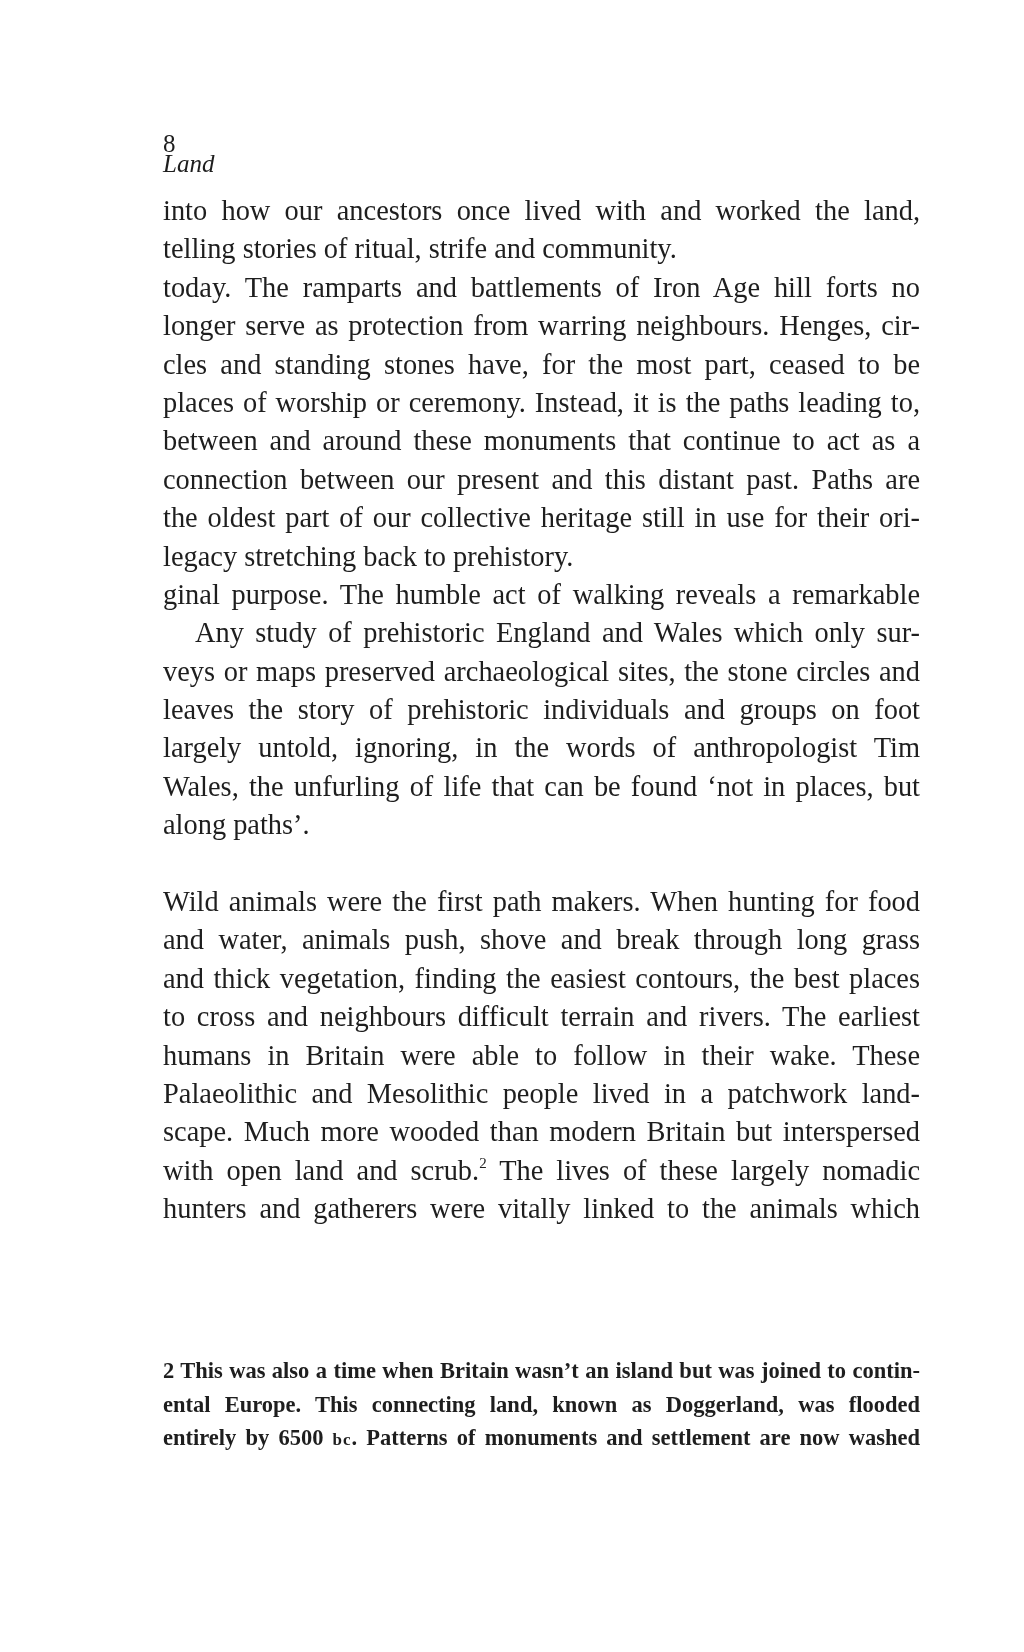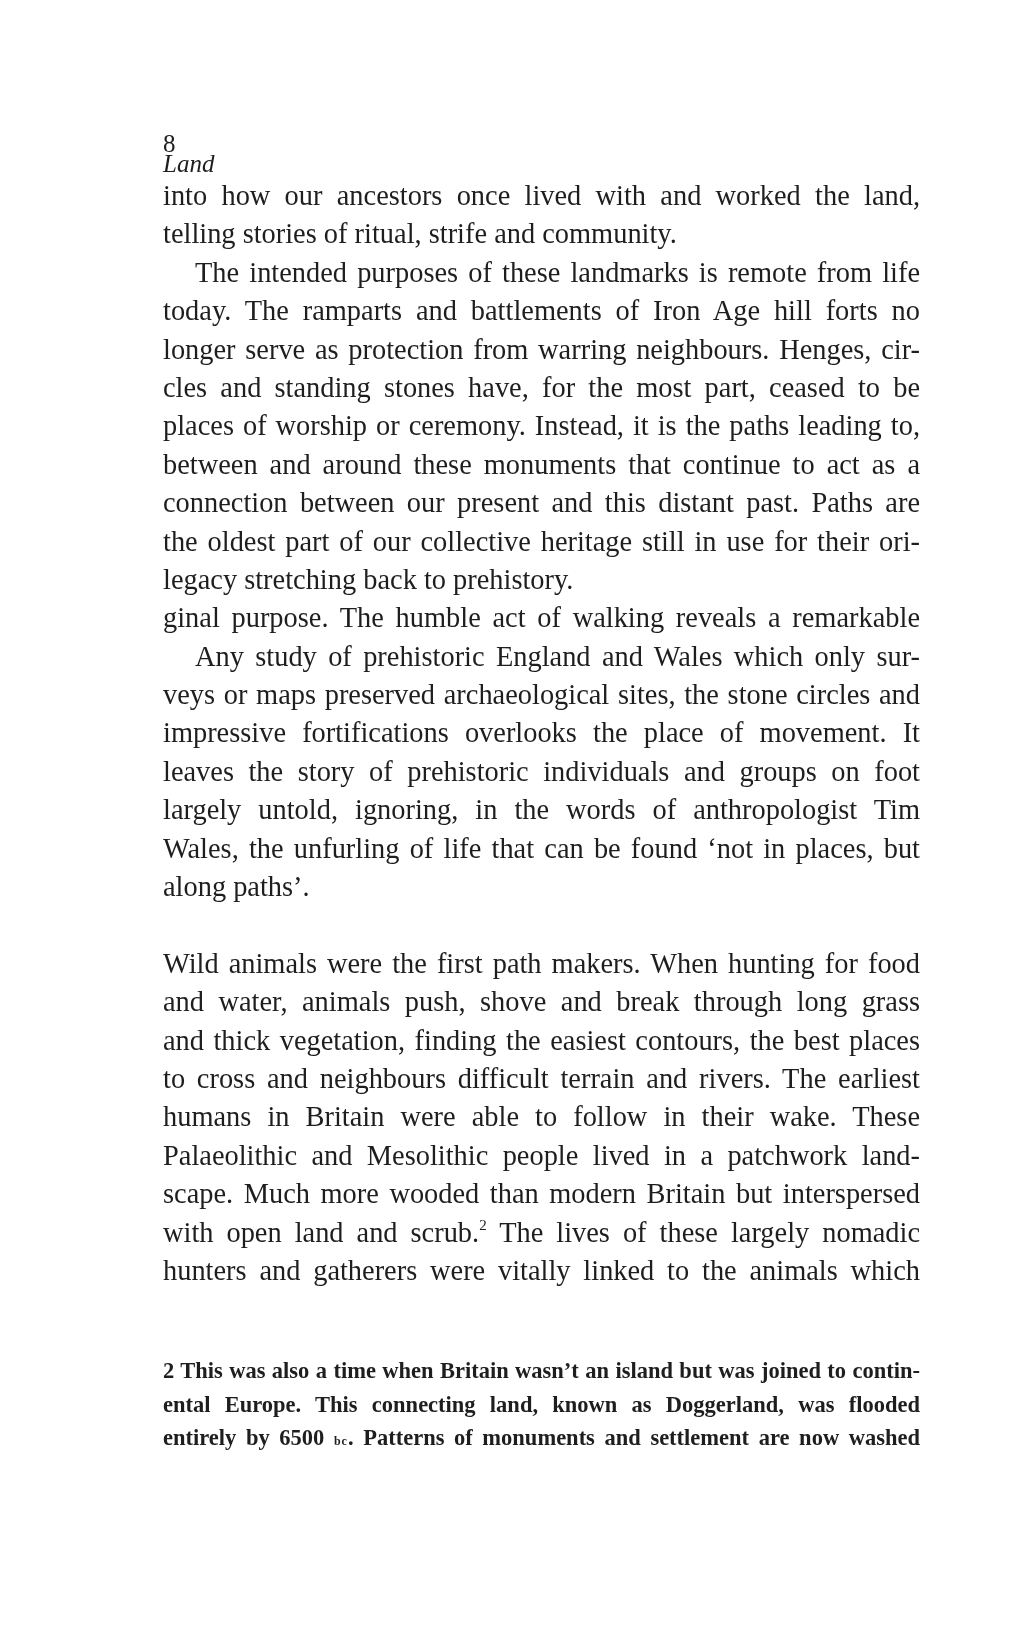--- a/index.html
+++ b/index.html
@@ -35,21 +35,21 @@
     }
     .running-title {
       position: absolute;
       left: 0; right: 0; top: 0;
       font-style: italic;
       margin-top: 20px;
     }
     .body-text {
       position: absolute;
       left: 163px;
-      top: 177px;
+      top: 192px;
       width: 757px;
       font-size: 28.4px;
       line-height: 38.4px;
     }
     .line {
       display: block;
       height: 38.4px;
       white-space: nowrap;
       text-align: justify;
       text-align-last: justify;
@@ -76,50 +76,48 @@
       top: 1354px;
       width: 757px;
       font-size: 22.5px;
       line-height: 33.5px;
       font-weight: bold;
     }
     .footnotes .line {
       height: 33.5px;
     }
     .sc {
-      font-size: 12px;
+      font-size: 17px;
       letter-spacing: 1px;
     }
   </style>
 </head>
 <body>
 
 <div class="page">
 
   <div class="running-head">
     <span class="folio">8</span>
     <span class="running-title">Land</span>
   </div>
 
   <div class="body-text">
     <span class="line">into how our ancestors once lived with and worked the land,</span>
     <span class="line last">telling stories of ritual, strife and community.</span>
-    <span class="line indent">The intended purposes of these landmarks is remote from life</span>
     <span class="line">today. The ramparts and battlements of Iron Age hill forts no</span>
     <span class="line">longer serve as protection from warring neighbours. Henges, cir-</span>
     <span class="line">cles and standing stones have, for the most part, ceased to be</span>
     <span class="line">places of worship or ceremony. Instead, it is the paths leading to,</span>
     <span class="line">between and around these monuments that continue to act as a</span>
     <span class="line">connection between our present and this distant past. Paths are</span>
     <span class="line">the oldest part of our collective heritage still in use for their ori-</span>
     <span class="line last">legacy stretching back to prehistory.</span>
     <span class="line">ginal purpose. The humble act of walking reveals a remarkable</span>
     <span class="line indent">Any study of prehistoric England and Wales which only sur-</span>
     <span class="line">veys or maps preserved archaeological sites, the stone circles and</span>
-    <span class="line">impressive fortifications overlooks the place of movement. It</span>
     <span class="line">leaves the story of prehistoric individuals and groups on foot</span>
     <span class="line">largely untold, ignoring, in the words of anthropologist Tim</span>
     <span class="line">Wales, the unfurling of life that can be found ‘not in places, but</span>
     <span class="line last">along paths’.</span>
     <span class="gap"></span>
     <span class="line">Wild animals were the first path makers. When hunting for food</span>
     <span class="line">and water, animals push, shove and break through long grass</span>
     <span class="line">and thick vegetation, finding the easiest contours, the best places</span>
     <span class="line">to cross and neighbours difficult terrain and rivers. The earliest</span>
     <span class="line">humans in Britain were able to follow in their wake. These</span>

